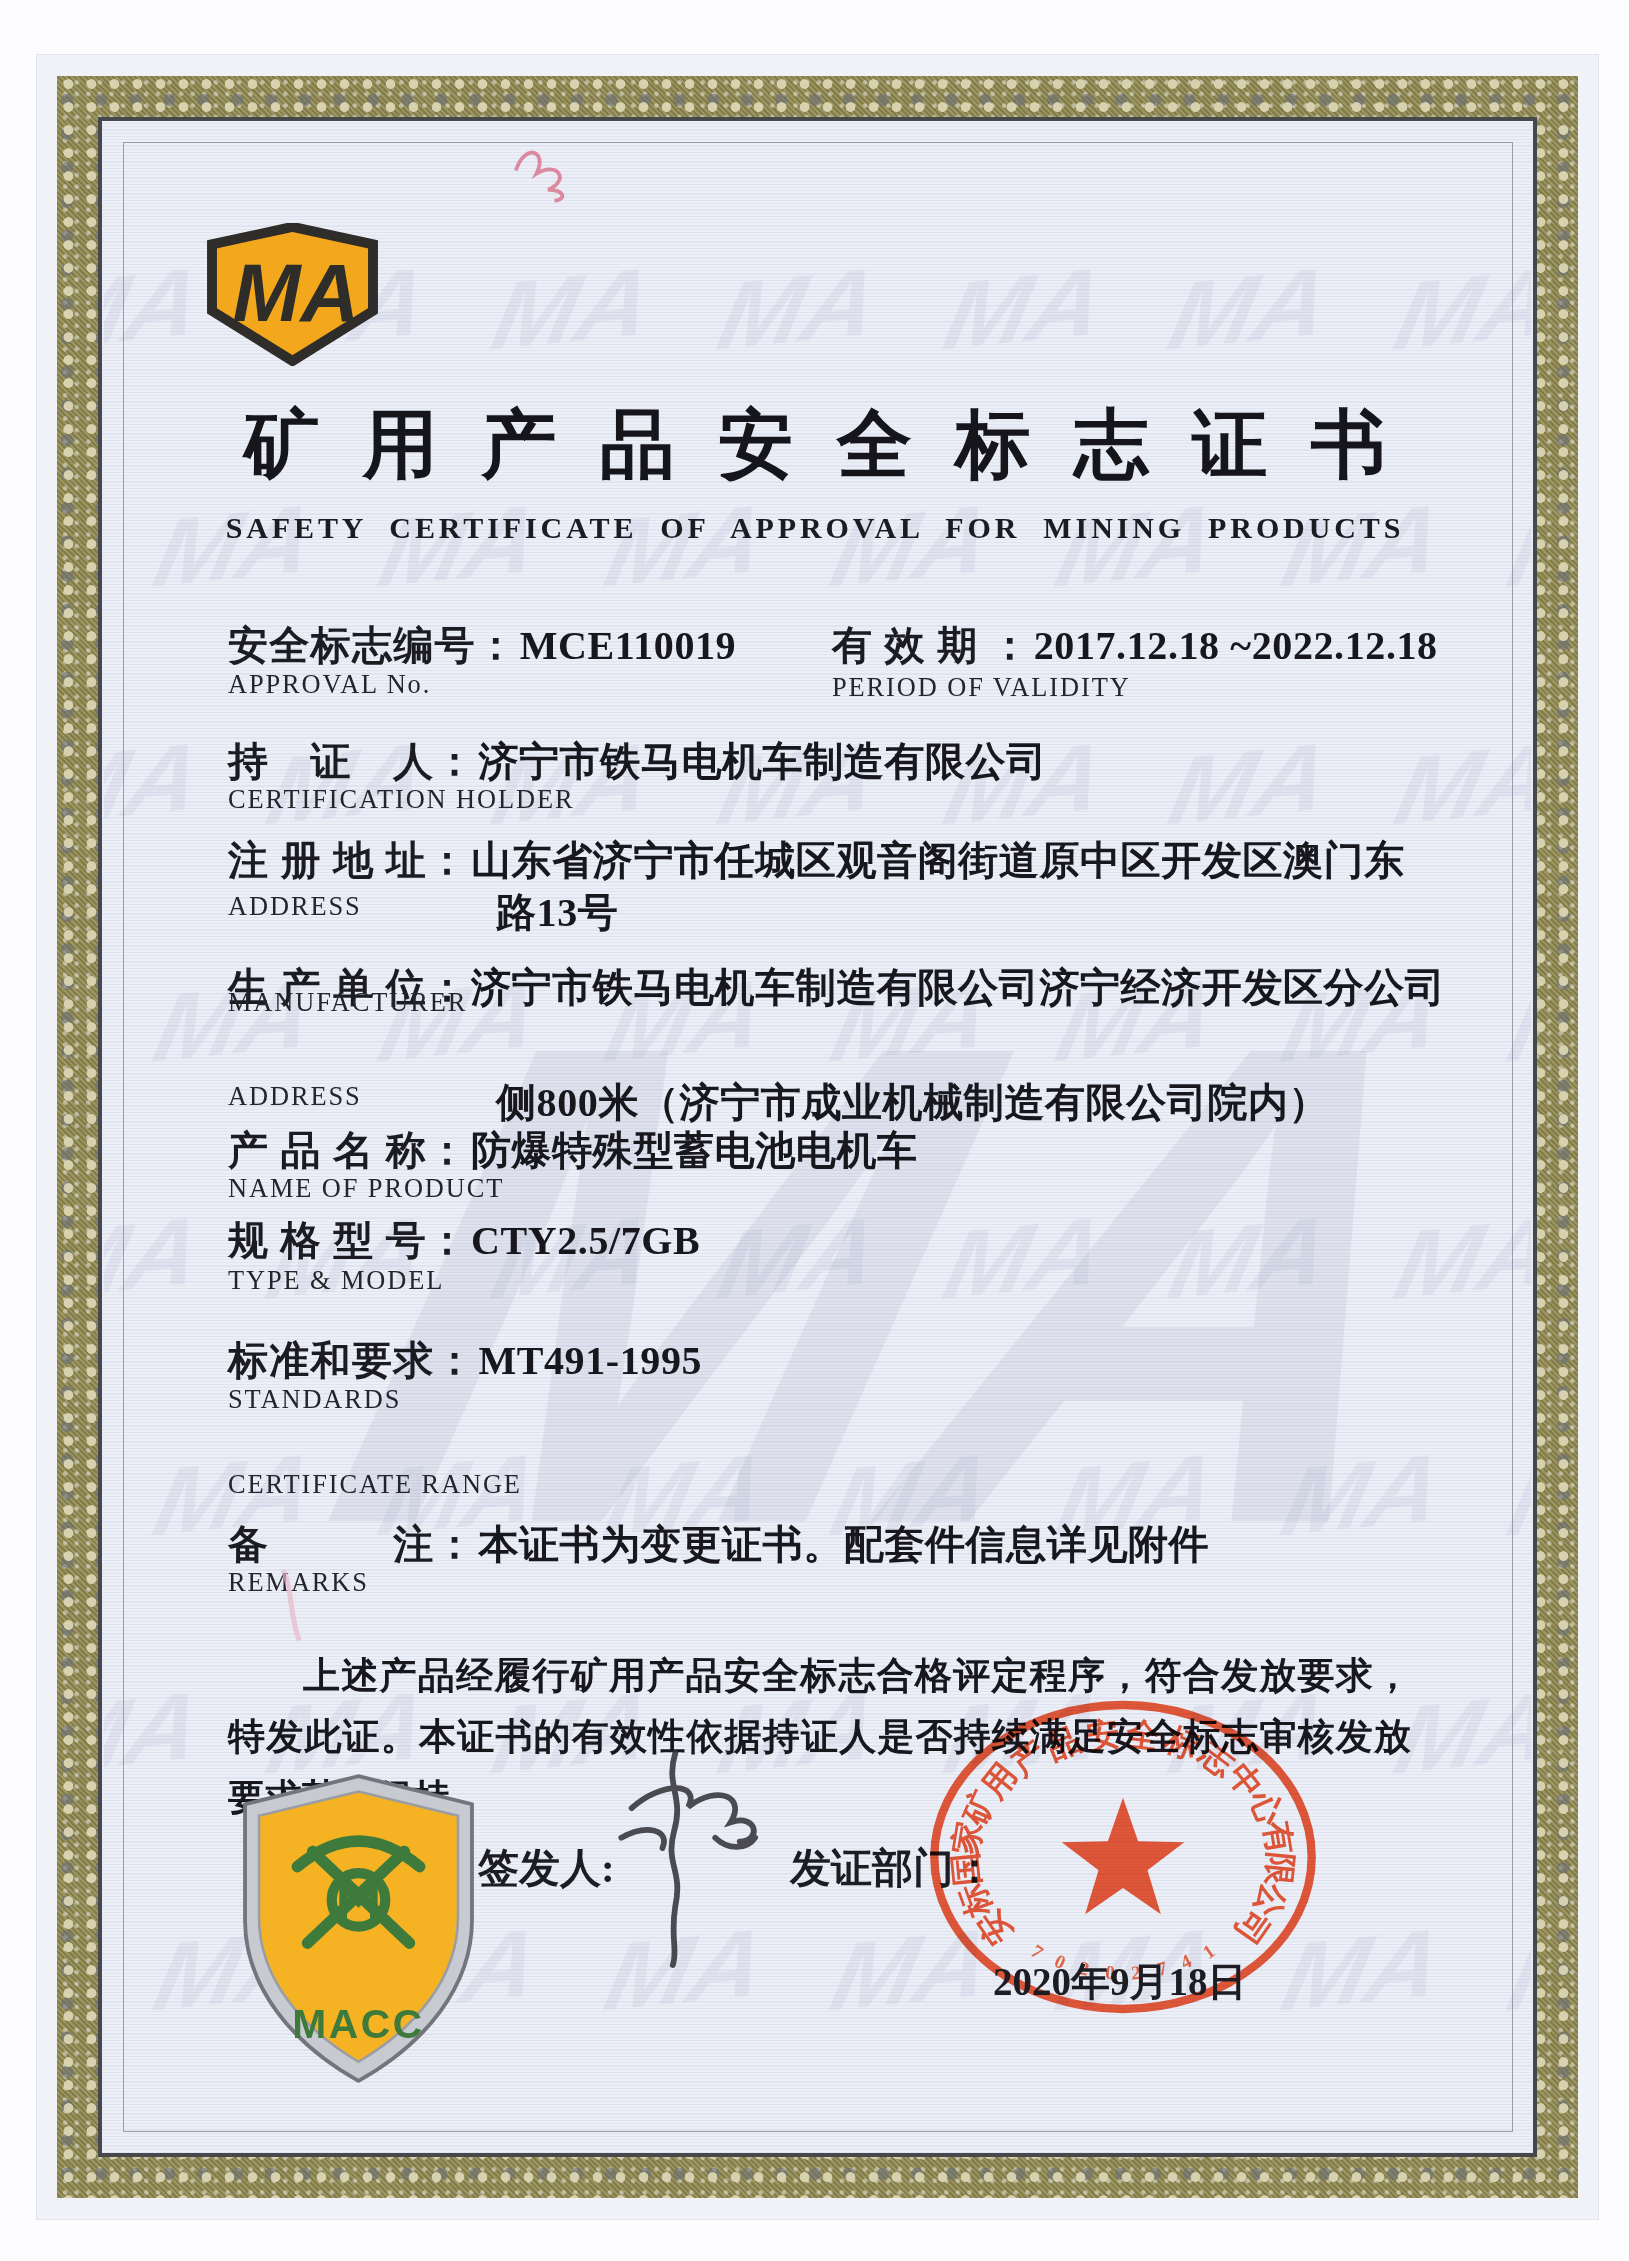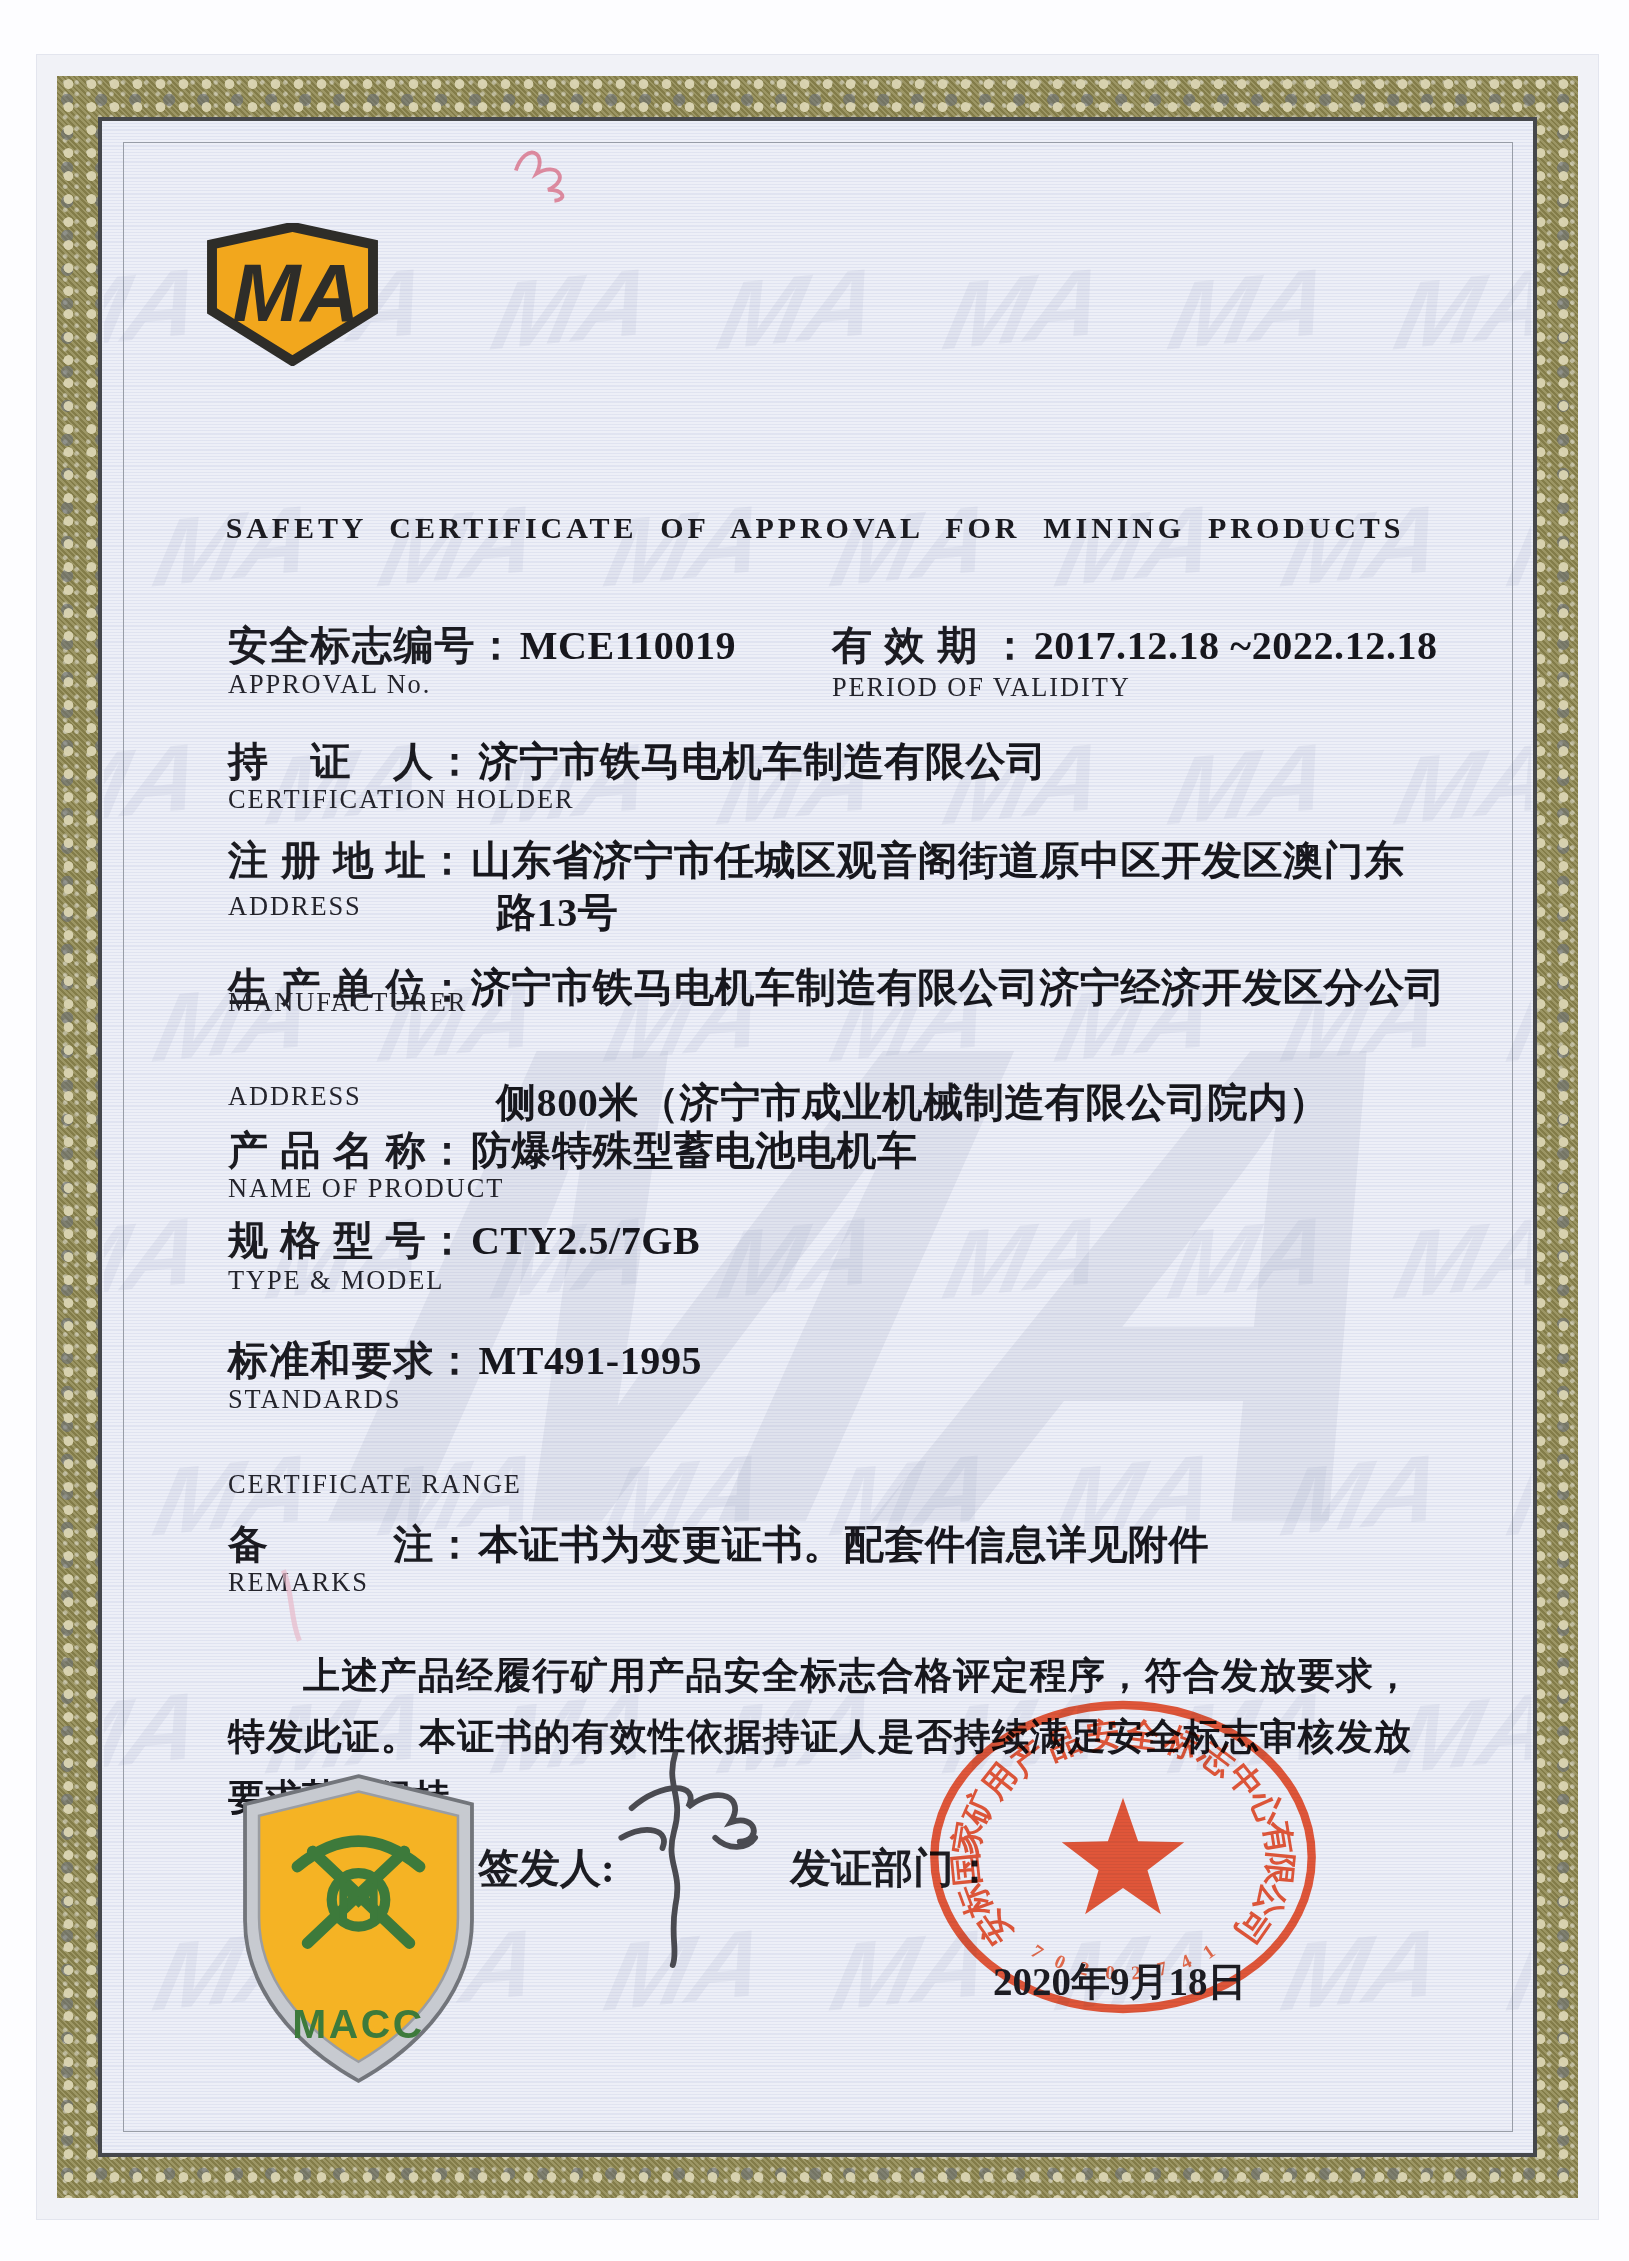--- a/index.html
+++ b/index.html
@@ -143,20 +143,21 @@
     </svg>
   </div>
 
   <svg class="mark" style="left:503px;top:135px;" width="90" height="71" viewBox="0 0 140 110">
     <path d="M20,55 C35,10 70,25 52,60 C85,40 105,70 70,85 C95,85 100,100 80,102" fill="none" stroke="#d45570" stroke-width="6" opacity="0.65"></path>
   </svg>
   <svg class="mark" style="left:264px;top:1567px;" width="58" height="77" viewBox="0 0 90 120">
     <path d="M30,5 C45,40 40,80 55,115" fill="none" stroke="#e7b9c9" stroke-width="8" opacity="0.7"></path>
   </svg>
 
+  <div class="title">矿用产品安全标志证书</div>
   <div class="subtitle">SAFETY CERTIFICATE OF APPROVAL FOR MINING PRODUCTS</div>
 
   <div class="line" style="top:618px">
     <span class="cn-label">安全标志编号：</span>
     <span class="cn-value" style="font-family:'Liberation Serif',serif">MCE110019</span>
   </div>
   <div class="en" style="top:669px">APPROVAL No.</div>
 
   <div class="line" style="left:832px;top:618px">
     <span class="cn-label">有 效 期 ：</span>

